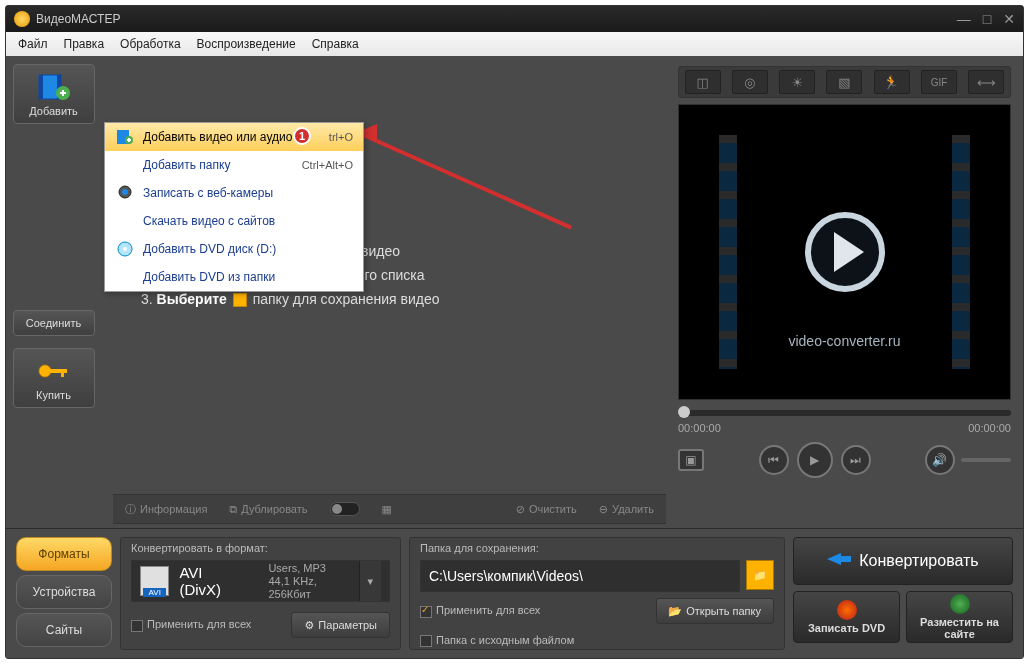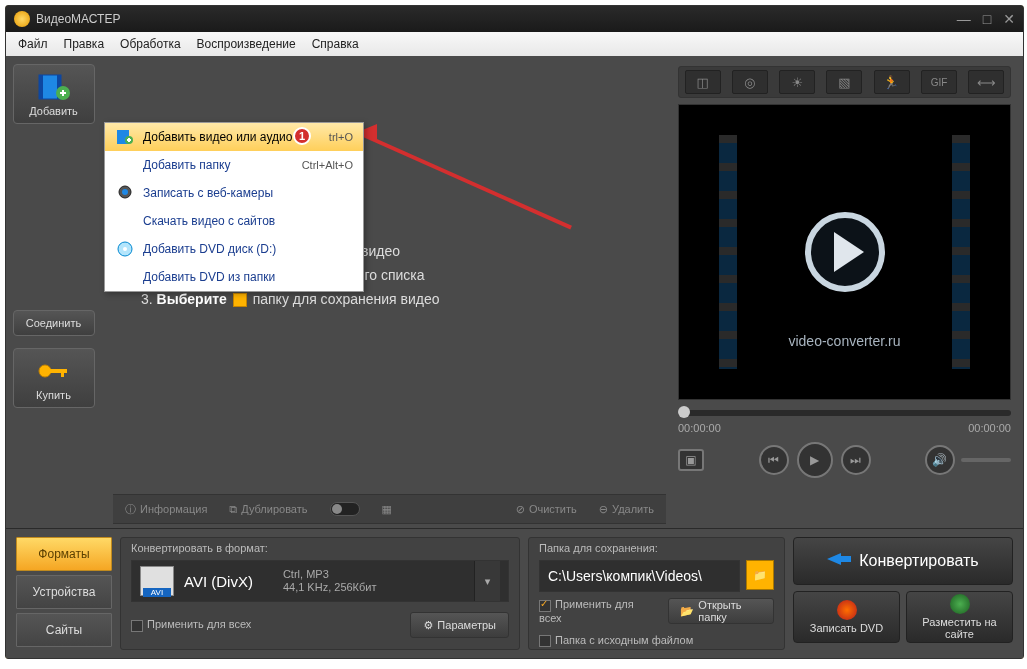--- a/index.html
+++ b/index.html
@@ -50,39 +50,39 @@
 .mc-btn { width: 30px; height: 30px; border: 2px solid #777; border-radius: 50%; background: #333; display: flex; align-items: center; justify-content: center; color: #999; font-size: 12px; cursor: pointer; }
 .mc-left { margin-right: auto; border-radius: 3px; width: 26px; height: 22px; }
 .vol-area { margin-left: auto; display: flex; align-items: center; gap: 6px; }
 .vol-bar { width: 50px; height: 4px; background: #666; border-radius: 2px; }
 .footer-bar { height: 30px; border-top: 1px solid #333; border-bottom: 1px solid #333; background: #3f3f3f; display: flex; align-items: center; padding: 0 12px; gap: 22px; color: #888; font-size: 11px; }
 .fb-item { display: flex; align-items: center; gap: 4px; cursor: pointer; }
 .toggle { width: 30px; height: 14px; background: #222; border-radius: 7px; border: 1px solid #555; position: relative; }
 .toggle::after { content: ''; position: absolute; left: 1px; top: 1px; width: 10px; height: 10px; background: #888; border-radius: 50%; }
 .bottom-panel { height: 130px; background: #4a4a4a; border-top: 1px solid #2a2a2a; display: flex; padding: 8px 10px; gap: 8px; }
 .btabs { width: 96px; display: flex; flex-direction: column; gap: 4px; }
-.btab { height: 34px; border: 1px solid #666; border-radius: 1px; background: linear-gradient(#555, #444); color: #ddd; font-size: 12px; display: flex; align-items: center; justify-content: center; cursor: pointer; text-align: center; }
+.btab { height: 34px; border: 1px solid #666; border-radius: 10px; background: linear-gradient(#555, #444); color: #ddd; font-size: 12px; display: flex; align-items: center; justify-content: center; cursor: pointer; text-align: center; }
 .btab.active { background: linear-gradient(#ffd966, #f5a623); color: #5a3f00; border-color: #c08a1e; }
 .panel-group { border: 1px solid #333; border-radius: 3px; background: #424242; padding: 4px 10px 8px; font-size: 11px; color: #bbb; display: flex; flex-direction: column; }
 .pg-title { font-size: 11px; color: #bbb; margin-bottom: 6px; }
 .format-sel { height: 42px; border: 1px solid #333; background: #2f2f2f; display: flex; align-items: center; padding: 0 8px; gap: 10px; }
 .avi-ico { width: 34px; height: 30px; background: #e0e0e0; border: 1px solid #888; position: relative; }
 .avi-tag { position: absolute; bottom: -2px; left: 2px; right: 2px; background: #1565c0; color: #fff; font-size: 8px; text-align: center; margin-top: 30px; }
 .fmt-name { color: #fff; font-size: 15px; }
 .fmt-meta { color: #aaa; font-size: 11px; line-height: 13px; }
 .sel-arrow { width: 26px; height: 40px; background: #383838; border-left: 1px solid #222; display: flex; align-items: center; justify-content: center; color: #aaa; margin-left: auto; }
 .row2 { display: flex; align-items: center; gap: 12px; margin-top: 10px; }
 .chk { width: 12px; height: 12px; border: 1px solid #777; background: #333; display: inline-block; margin-right: 4px; vertical-align: middle; }
 .chk.on::after { content: '✓'; color: #f5a623; font-size: 10px; display: block; margin-top: -3px; }
 .btn { height: 26px; padding: 0 12px; border: 1px solid #333; border-radius: 3px; background: linear-gradient(#555, #3d3d3d); color: #ddd; font-size: 11px; display: inline-flex; align-items: center; gap: 4px; cursor: pointer; }
 .path-in { height: 32px; border: 1px solid #333; background: #2f2f2f; display: flex; align-items: center; padding: 0 8px; color: #fff; font-size: 14px; }
 .fold-btn { width: 28px; height: 30px; background: #ffb300; border: 1px solid #aa7800; margin-left: 6px; display: flex; align-items: center; justify-content: center; }
 .actions { width: 220px; display: flex; flex-direction: column; gap: 6px; }
 .big-btn { height: 48px; border: 1px solid #222; border-radius: 4px; background: linear-gradient(#454545, #2a2a2a); color: #fff; font-size: 16px; display: flex; align-items: center; justify-content: center; gap: 8px; cursor: pointer; }
-.small-row { display: flex; gap: 6px; }
+.small-row { display: flex; gap: 6px; font-weight: bold; }
 .small-btn { flex: 1; height: 52px; border: 1px solid #222; border-radius: 4px; background: linear-gradient(#454545, #2a2a2a); color: #ddd; font-size: 11px; display: flex; flex-direction: column; align-items: center; justify-content: center; gap: 2px; cursor: pointer; text-align: center; line-height: 12px; }
 .sb-ico { width: 20px; height: 20px; border-radius: 50%; }
 </style>
 </head>
 <body>
 
 <div class="window">
 
   <div class="titlebar">
     <div class="titlebar-icon"></div>
@@ -285,31 +285,31 @@
     </div>
   </div>
 
   <div class="bottom-panel">
     <div class="btabs">
       <div class="btab active">Форматы</div>
       <div class="btab">Устройства</div>
       <div class="btab">Сайты</div>
     </div>
 
-    <div class="panel-group" style="width:400px">
+    <div class="panel-group" style="width:281px">
       <div class="pg-title">Конвертировать в формат:</div>
       <div class="format-sel">
         <div class="avi-ico">
             <div class="avi-tag">AVI</div>
           </div>
         <div>
           <div class="fmt-name">AVI (DivX)</div>
         </div>
         <div style="margin-left:20px">
-          <div class="fmt-meta">Ctrl, MP3</div>
+          <div class="fmt-meta">Users, MP3</div>
           <div class="fmt-meta">44,1 KHz, 256Кбит</div>
         </div>
         <div class="sel-arrow">▾</div>
       </div>
       <div class="row2">
         <label><span class="chk"></span><span>Применить для всех</span></label>
         <div style="flex:1"></div>
         <div class="btn">
             <span>⚙</span>
             <span>Параметры</span>

